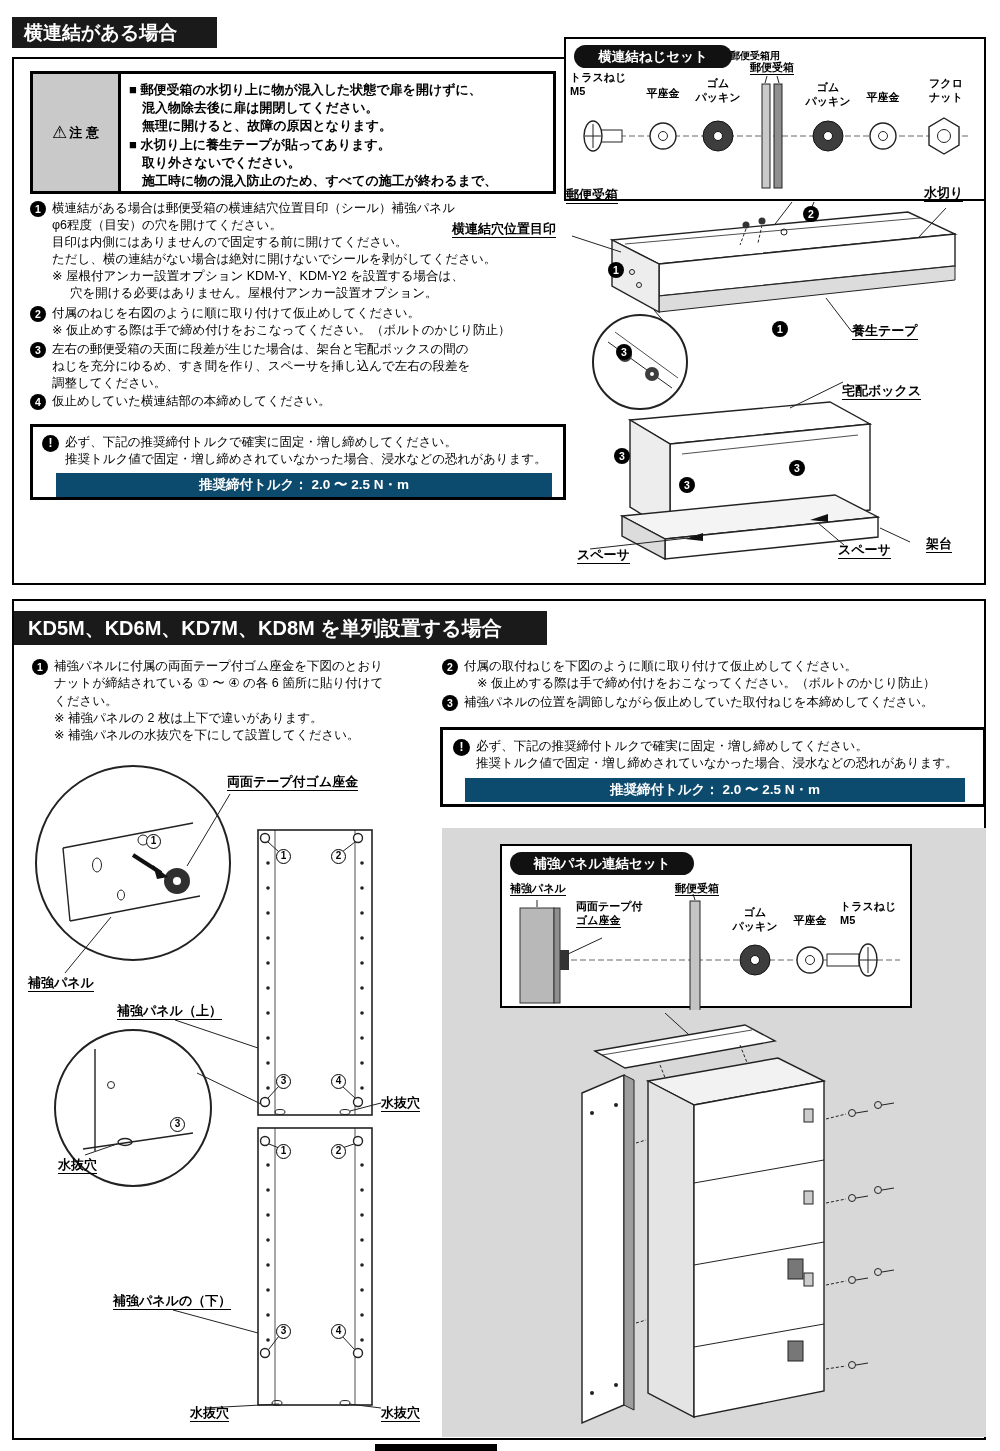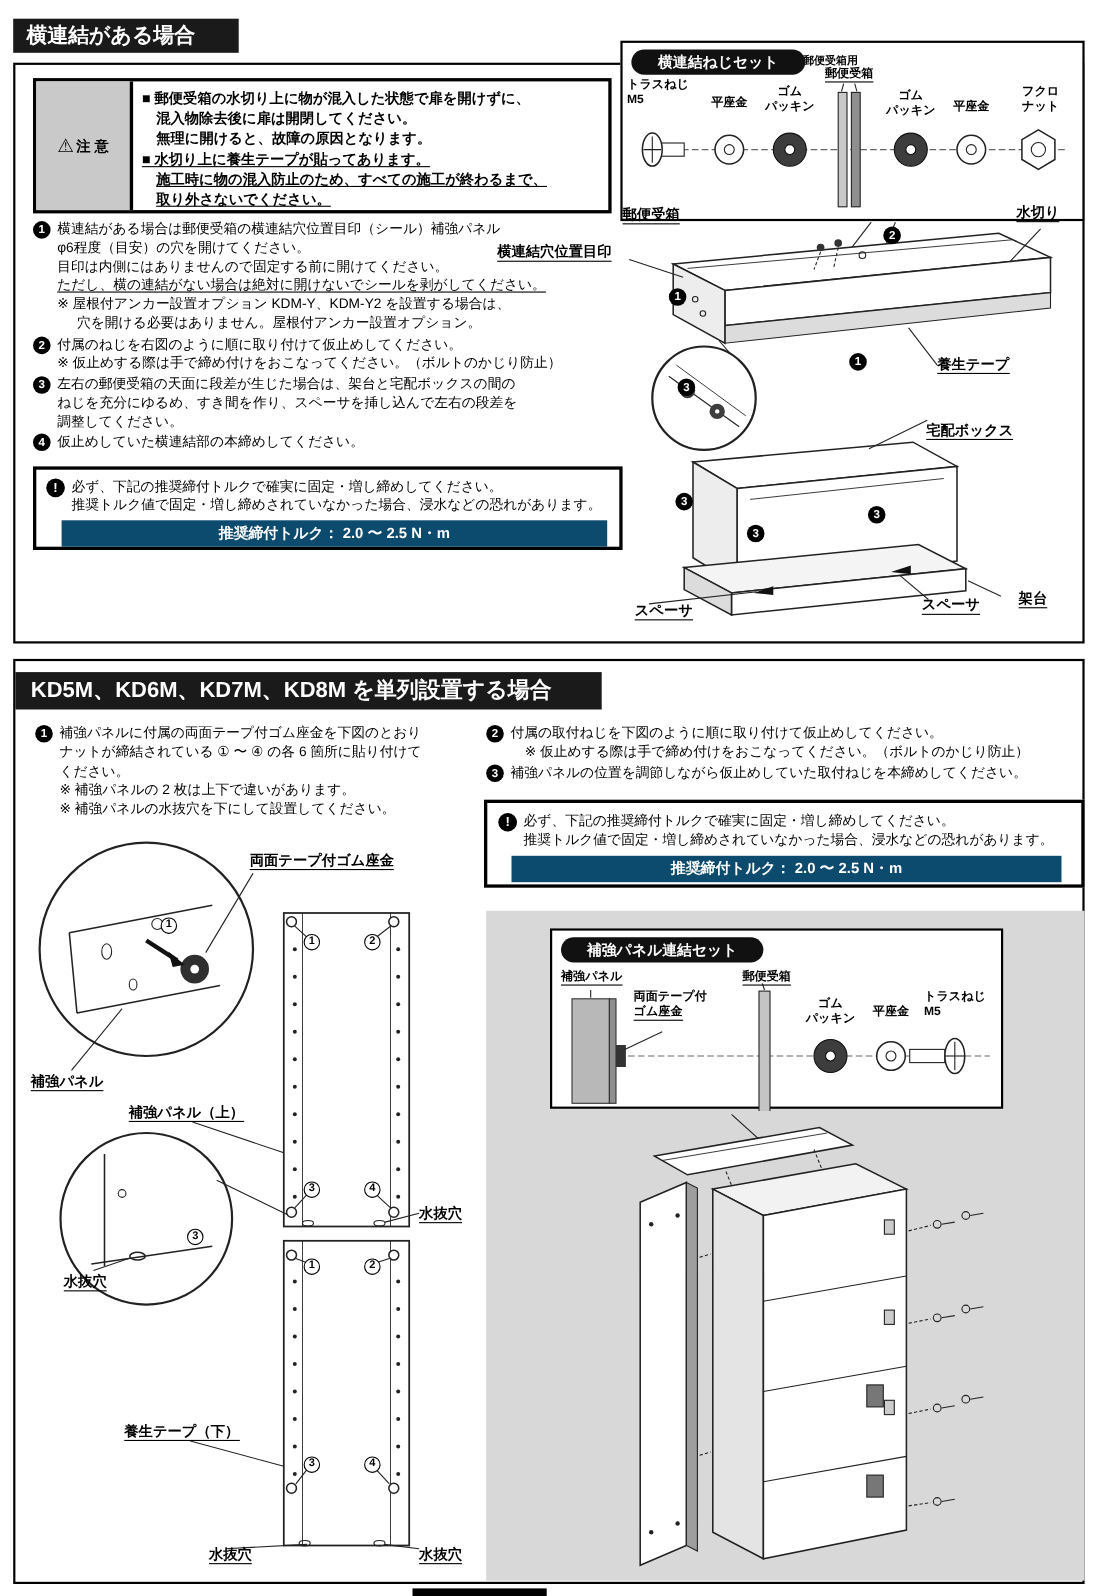--- a/index.html
+++ b/index.html
@@ -13,21 +13,21 @@
   .step { position:absolute; padding-left:22px; }
   .step .bb { left:0; top:1px; }
   .bb { position:absolute; width:16px; height:16px; border-radius:50%; background:#000; color:#fff;
         font-size:10.5px; line-height:16px; text-align:center; font-weight:bold; z-index:7; }
   .wb { position:absolute; width:15px; height:15px; border-radius:50%; background:#fff; border:1.5px solid #000;
         color:#000; font-size:10px; line-height:12px; text-align:center; font-weight:bold; z-index:7; }
   .ex { position:absolute; left:0; top:1px; width:17px; height:17px; border-radius:50%; background:#000; color:#fff;
         font-size:12px; line-height:17px; text-align:center; font-weight:bold; }
   .lbl { position:absolute; font-size:13px; font-weight:bold; white-space:nowrap; z-index:6; }
   .u { border-bottom:1.5px solid #000; padding-bottom:1px; }
-  .ul { text-decoration:underline; text-underline-offset:2px; }
+  .ul { text-underline-offset:2px; }
   .ind { padding-left:13px; }
   .ind2 { padding-left:18px; }
   .pl { position:absolute; font-size:11px; font-weight:bold; line-height:13.5px; text-align:center; z-index:3; }
   .pill { position:absolute; background:#111; border-radius:12px; color:#fff; font-weight:bold; text-align:center;
           font-size:13.5px; z-index:4; }
   .cb { position:absolute; border:3px solid #000; background:#fff; }
   .bar { background:#0c4a6e; color:#fff; font-weight:bold; font-size:13.5px; text-align:center; }
   svg { position:absolute; }
 </style>
 </head>
@@ -41,22 +41,22 @@
   <div class="abs" style="left:30px;top:71px;width:526px;height:123px;border:3px solid #000;display:flex;z-index:3;background:#fff">
     <div style="width:88px;background:#c9c9c9;border-right:3px solid #000;display:flex;align-items:center;justify-content:center;gap:2px">
       <span style="font-size:17px;font-weight:bold">⚠</span>
       <span style="font-size:13px;font-weight:bold">注 意</span>
     </div>
     <div style="flex:1;padding:7px 8px;font-size:13px;font-weight:bold;line-height:18.2px">
       <div>■ 郵便受箱の水切り上に物が混入した状態で扉を開けずに、</div>
       <div class="ind">混入物除去後に扉は開閉してください。</div>
       <div class="ind">無理に開けると、故障の原因となります。</div>
       <div><span class="ul">■ 水切り上に養生テープが貼ってあります。</span></div>
+      <div class="ind"><span class="ul">取り外さないでください。</span></div>
       <div class="ind"><span class="ul">施工時に物の混入防止のため、すべての施工が終わるまで、</span></div>
-      <div class="ind"><span class="ul">取り外さないでください。</span></div>
     </div>
   </div>
 
   <div class="step body-text" style="left:30px;top:200px;width:535px">
     <span class="bb">1</span>
     <div>横連結がある場合は郵便受箱の横連結穴位置目印（シール）補強パネル</div>
     <div>φ6程度（目安）の穴を開けてください。</div>
     <div>目印は内側にはありませんので固定する前に開けてください。</div>
     <div><span class="ul">ただし、横の連結がない場合は絶対に開けないでシールを剥がしてください。</span></div>
     <div>※ 屋根付アンカー設置オプション KDM-Y、KDM-Y2 を設置する場合は、</div>
@@ -340,21 +340,21 @@
     <line x1="148" y1="557" x2="233" y2="580" stroke="#222"></line>
     <line x1="180" y1="655" x2="254" y2="651" stroke="#222"></line>
     <line x1="356" y1="655" x2="324" y2="651" stroke="#222"></line>
   </svg>
 
   <div class="lbl" style="left:227px;top:773px"><span class="u">両面テープ付ゴム座金</span></div>
   <div class="lbl" style="left:28px;top:974px"><span class="u">補強パネル</span></div>
   <div class="lbl" style="left:117px;top:1002px"><span class="u">補強パネル（上）</span></div>
   <div class="lbl" style="left:381px;top:1094px"><span class="u">水抜穴</span></div>
   <div class="lbl" style="left:58px;top:1156px"><span class="u">水抜穴</span></div>
-  <div class="lbl" style="left:113px;top:1292px"><span class="u">養生テープ（下）</span></div>
+  <div class="lbl" style="left:113px;top:1292px"><span class="u">補強パネルの（下）</span></div>
   <div class="lbl" style="left:190px;top:1404px"><span class="u">水抜穴</span></div>
   <div class="lbl" style="left:381px;top:1404px"><span class="u">水抜穴</span></div>
 
   <span class="wb" style="left:146px;top:834px">1</span>
   <span class="wb" style="left:276px;top:849px">1</span>
   <span class="wb" style="left:331px;top:849px">2</span>
   <span class="wb" style="left:276px;top:1074px">3</span>
   <span class="wb" style="left:331px;top:1074px">4</span>
   <span class="wb" style="left:170px;top:1117px">3</span>
   <span class="wb" style="left:276px;top:1144px">1</span>

